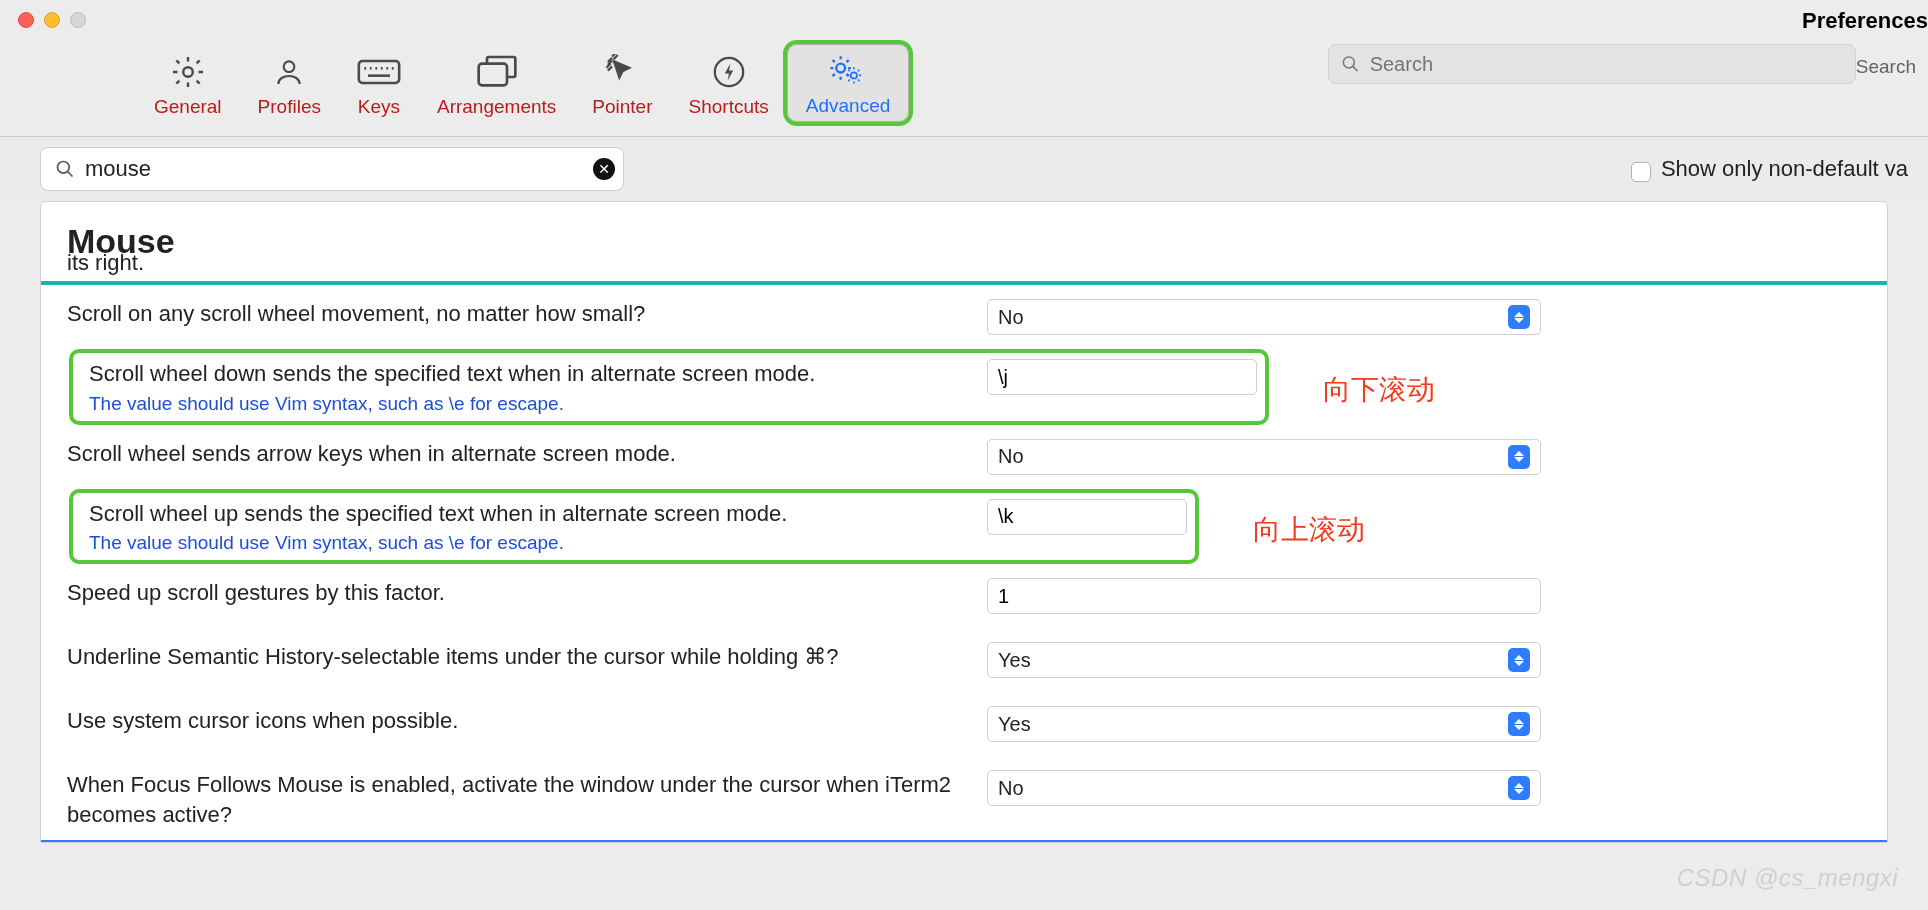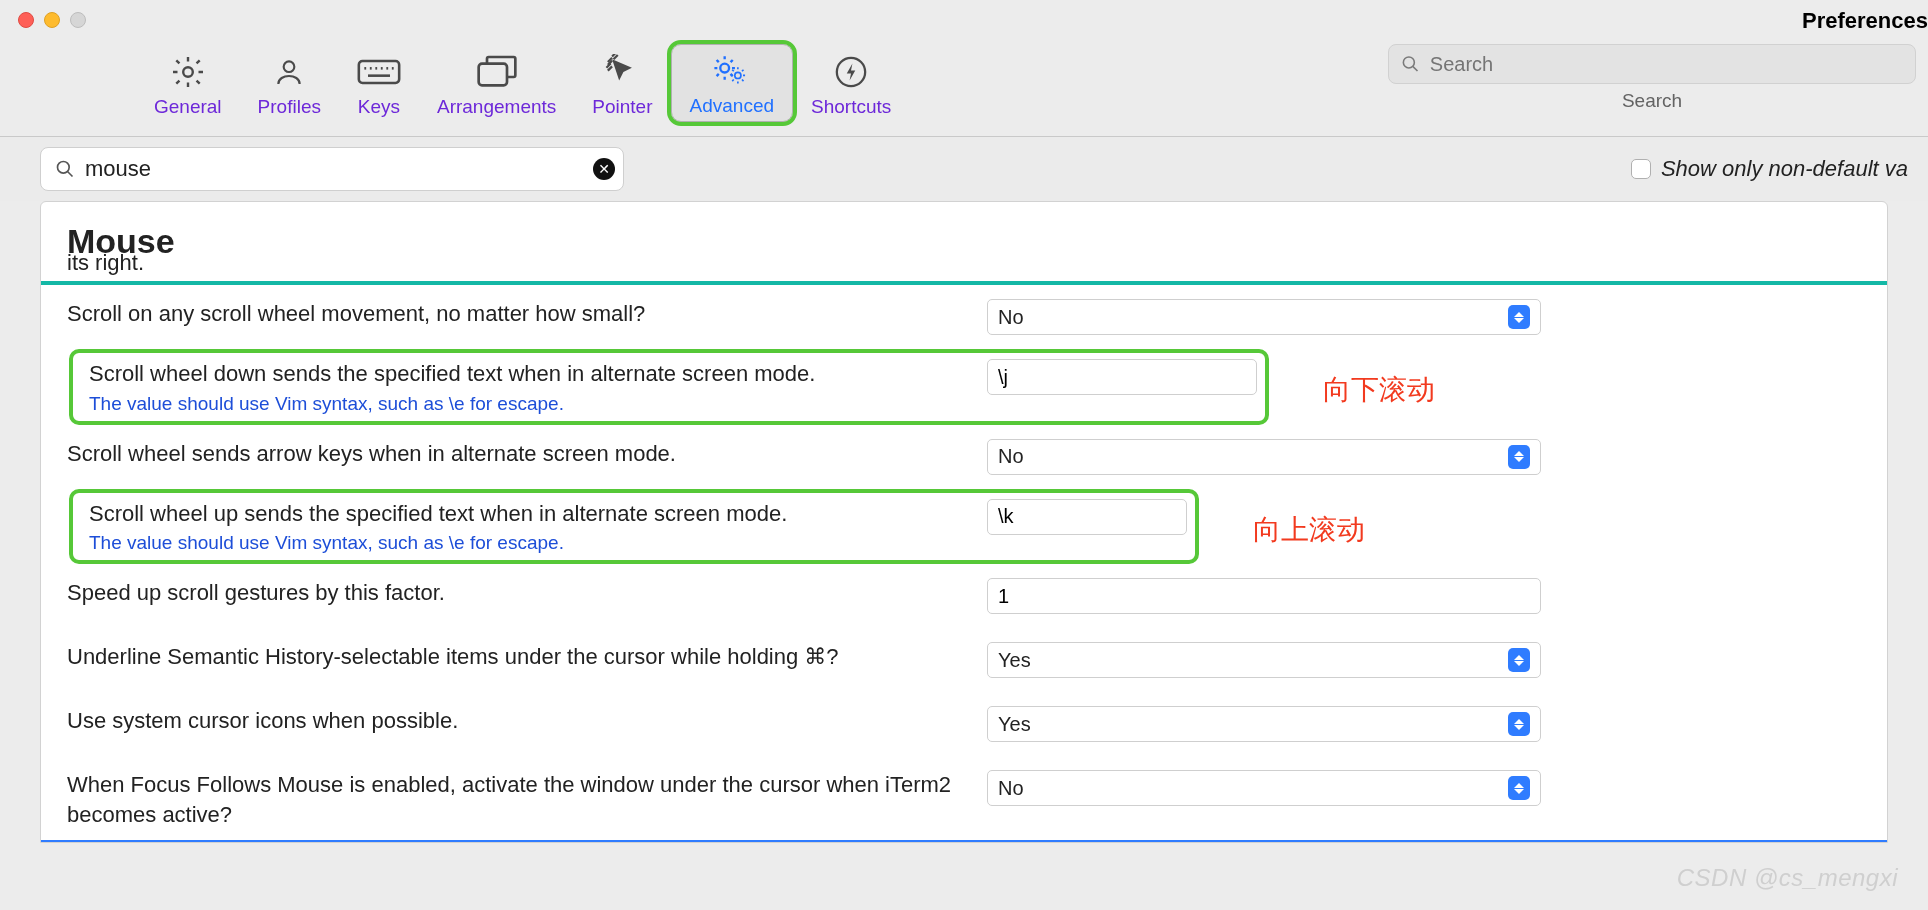--- a/index.html
+++ b/index.html
@@ -14,34 +14,34 @@
   .dot.yellow { background: #febb2e; border:1px solid #dfa023; }
   .dot.grey { background: #d6d6d6; border:1px solid #bdbdbd; }
   .title { position: absolute; left: 0; right: 0; top: 8px; text-align: right; font-weight: 700; font-size: 22px; color: #000; }
 
   
   .toolbar-row { display: flex; align-items: flex-start; padding: 0 12px 14px 12px; border-bottom: 1px solid #c9c9c9; }
   .tabs { display: flex; gap: 0; margin-left: 124px; align-items: flex-end; }
   .tab { display: flex; flex-direction: column; align-items: center; justify-content: center; padding: 6px 18px 4px 18px; border-radius: 10px; min-width: 76px; gap: 4px; cursor: pointer; }
   .tab.selected { background: #e2e2e2; outline: 4px solid #56c838; border:1px solid #b0b0b0; }
   .tab .icon-wrap { height: 40px; display: flex; align-items: center; justify-content: center; }
-  .tab .label { font-size: 19px; color: #6d28d9; }
+  .tab .label { font-size: 19px; color: #b91c1c; }
   .tab.selected .label { color: #2070ff; }
   .spacer { flex: 1; }
-  .searchbox-wrap { display: flex; flex-direction: column; align-items: center; margin-left: 20px; }
+  .searchbox-wrap { display: flex; flex-direction: row; align-items: center; margin-left: 20px; }
   .searchbox { width: 528px; height: 40px; background: #e3e3e3; border: 1px solid #d1d1d1; border-radius: 8px; display: flex; align-items: center; padding: 0 12px; gap: 10px; }
   .searchbox input { border: none; outline: none; background: transparent; font-size: 20px; color: #888; width: 100%; }
   .searchbox-label { font-size: 19px; color: #636363; margin-top: 6px; }
 
   
   .filter-row { display: flex; align-items: center; padding: 10px 20px 10px 40px; gap: 20px; background: #ebebeb; }
   .filter-input { width: 584px; height: 44px; background: #fff; border: 1px solid #cfcfcf; border-radius: 8px; display: flex; align-items: center; padding: 0 8px 0 14px; gap: 10px; }
   .filter-input input { border: none; outline: none; font-size: 22px; flex: 1; color: #222; }
   .clear-btn { width: 22px; height: 22px; border-radius: 50%; background: #111; color: #fff; display: flex; align-items: center; justify-content: center; font-size: 14px; cursor: pointer; }
-  .chk-row { margin-left: auto; display: flex; align-items: center; gap: 10px; font-size: 22px; color: #222; white-space: nowrap; overflow: hidden; font-style: italic; }
+  .chk-row { margin-left: auto; display: flex; align-items: flex-end; gap: 10px; font-size: 22px; color: #222; white-space: nowrap; overflow: hidden; }
   .chk { width: 20px; height: 20px; border: 1px solid #b0b0b0; border-radius: 5px; background: #fff; }
 
   
   .content { margin: 0 40px 0 40px; background: #fff; border: 1px solid #d2d2d2; border-radius: 6px 6px 0 0; padding: 20px 0 0 0; position: relative; }
   .section-title { font-size: 34px; font-weight: 700; padding: 0 26px 20px 26px; }
   .truncated { padding: 0 26px; color: #222; font-size: 22px; border-top: 4px solid #14b8a6; line-height: 0; height: 0; position: relative; }
   .truncated span { position:absolute; top:-22px; }
   .rows { position: relative; }
   .row { display: flex; align-items: flex-start; padding: 14px 0 14px 26px; gap: 20px; position: relative; }
   .row .lbl { width: 900px; font-size: 22px; color: #222; line-height: 1.35; }
@@ -138,46 +138,46 @@
               <path d="M5 3l5 15 3-6 6-3z"></path>
               <path d="M3 6l3-3M2 10l3-3M6 2l3-3" stroke="#4a4a4a" stroke-width="1.5" fill="none" transform="translate(-1,-1)"></path>
               <line x1="2" y1="7" x2="5" y2="4" stroke="#4a4a4a" stroke-width="1.6"></line>
               <line x1="2" y1="11" x2="5" y2="8" stroke="#4a4a4a" stroke-width="1.6"></line>
               <line x1="6" y1="3" x2="9" y2="0" stroke="#4a4a4a" stroke-width="1.6"></line>
             </svg>
         </div>
         <div class="label">Pointer</div>
       </div>
 
+      <div class="tab">
+        <div class="icon-wrap">
+          <svg width="34" height="36" viewBox="0 0 24 24" fill="none" stroke="#4a4a4a" stroke-width="1.6">
+              <circle cx="12" cy="12" r="10"></circle>
+              <path d="M13 6l-4 7h3l-1 5 4-7h-3z" fill="#4a4a4a" stroke="none"></path>
+            </svg>
+        </div>
+        <div class="label">Shortcuts</div>
+      </div>
+
       <div class="tab selected">
         <div class="icon-wrap">
           <svg width="44" height="38" viewBox="0 0 30 24" fill="none" stroke="#2070ff" stroke-width="1.6">
               <g>
                 <circle cx="10" cy="10" r="3"></circle>
                 <path d="M10 2v2M10 16v2M3 10h2M15 10h2M4.5 4.5l1.5 1.5M14 14l1.5 1.5M4.5 15.5L6 14M14 6l1.5-1.5"></path>
               </g>
               <g transform="translate(12,8) scale(0.7)">
                 <circle cx="10" cy="10" r="3"></circle>
                 <path d="M10 2v2M10 16v2M3 10h2M15 10h2M4.5 4.5l1.5 1.5M14 14l1.5 1.5M4.5 15.5L6 14M14 6l1.5-1.5"></path>
               </g>
             </svg>
         </div>
         <div class="label">Advanced</div>
       </div>
 
-      <div class="tab">
-        <div class="icon-wrap">
-          <svg width="34" height="36" viewBox="0 0 24 24" fill="none" stroke="#4a4a4a" stroke-width="1.6">
-              <circle cx="12" cy="12" r="10"></circle>
-              <path d="M13 6l-4 7h3l-1 5 4-7h-3z" fill="#4a4a4a" stroke="none"></path>
-            </svg>
-        </div>
-        <div class="label">Shortcuts</div>
-      </div>
-
     </div>
     <div class="spacer"></div>
     <div class="searchbox-wrap">
       <div class="searchbox">
         <svg width="20" height="20" viewBox="0 0 24 24" fill="none" stroke="#7a7a7a" stroke-width="2">
             <circle cx="10" cy="10" r="7"></circle>
             <line x1="15" y1="15" x2="21" y2="21"></line>
           </svg>
         <input placeholder="Search" style="">
       </div>

